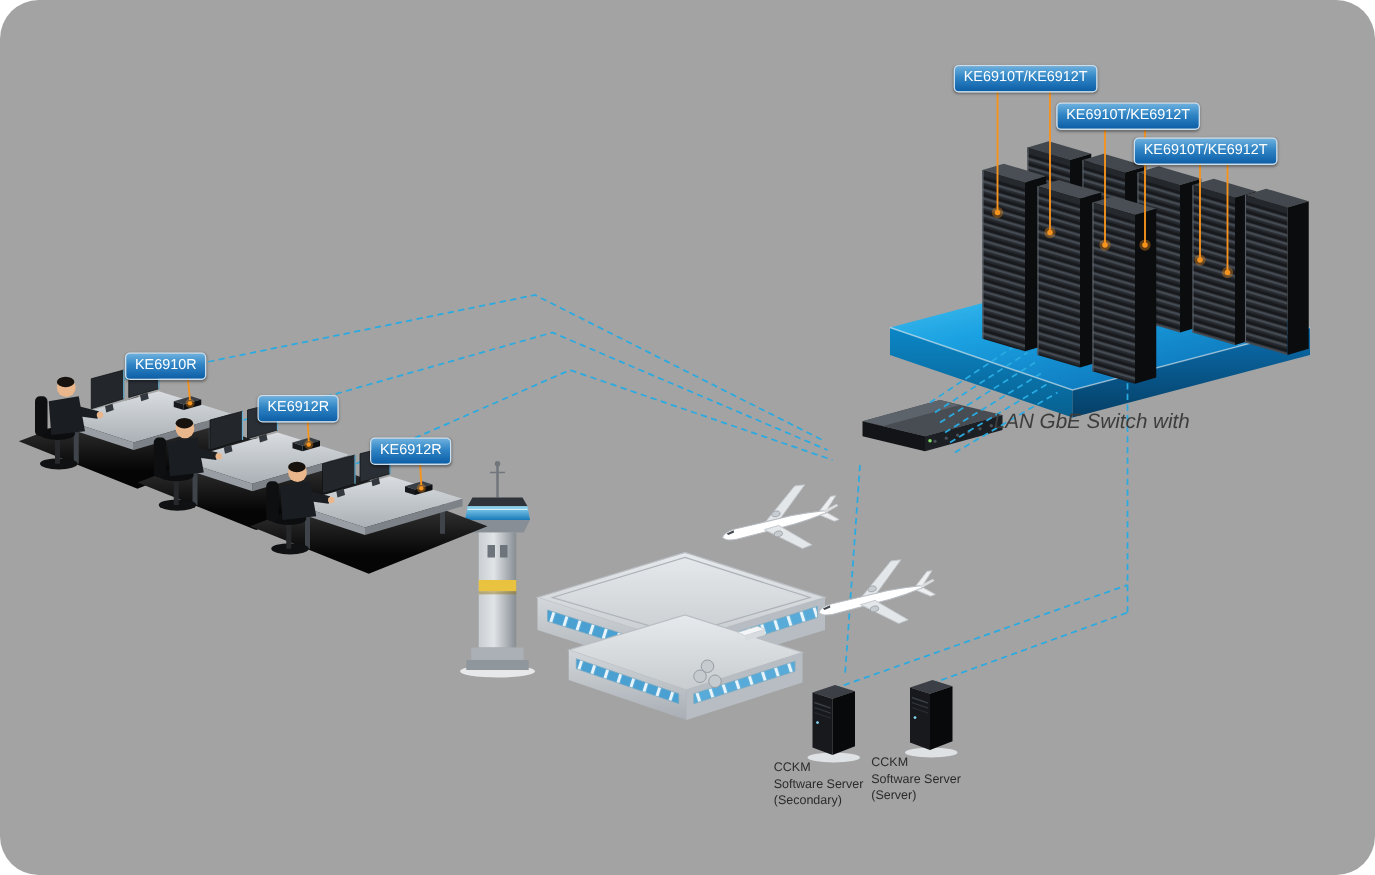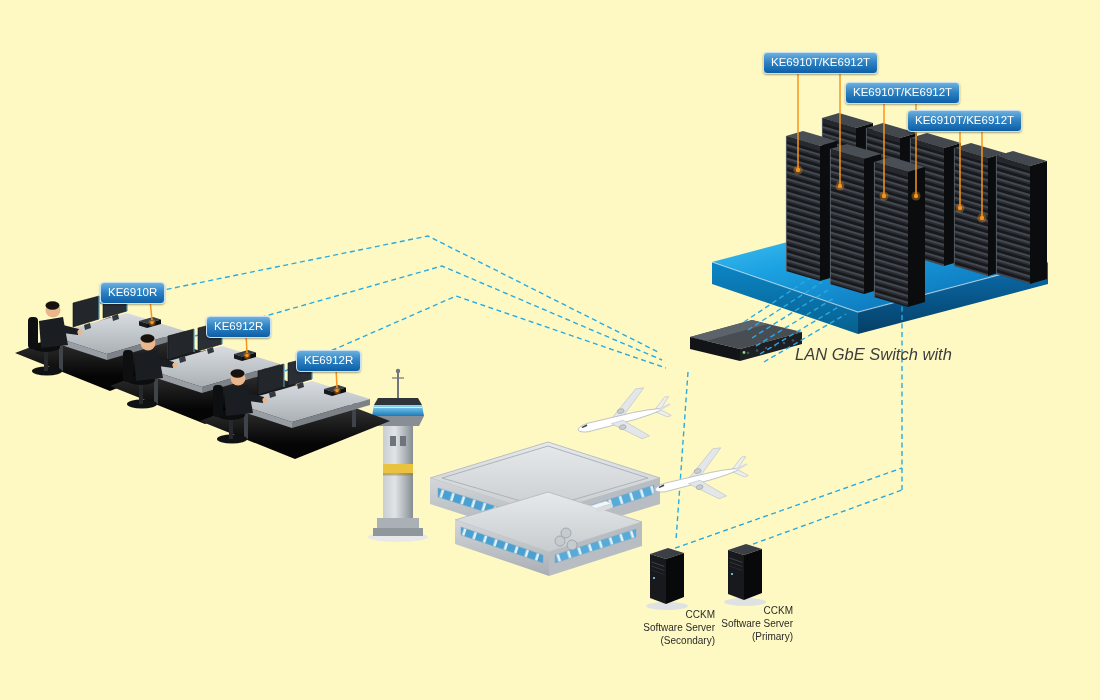--- a/index.html
+++ b/index.html
@@ -1,25 +1,25 @@
 <!DOCTYPE html>
 <html><head>
 <meta charset="utf-8">
 <style>
   html,body{margin:0;padding:0;background:#fff;}
-  .stage{position:relative;width:1100px;height:700px;background:#fef9c3;overflow:hidden;
-         font-family:"Liberation Sans",sans-serif;}
+  .stage{position:relative;width:1100px;height:700px;background:#a3a3a3;overflow:hidden;
+         font-family:"Liberation Sans",sans-serif;border-radius:31px;}
   svg.scene{position:absolute;left:0;top:0;}
   .badge{position:absolute;font:400 11.5px/1 "Liberation Sans",sans-serif;color:#fff;
          background:linear-gradient(180deg,#6cb0de 0%,#2f84c4 45%,#0c5ea6 100%);
          border:1px solid #c9e0f2;border-radius:4px;padding:4px 7px 4px;
          box-shadow:0 1px 2px rgba(0,0,0,.35);white-space:nowrap;z-index:5;}
-  .switch-label{position:absolute;left:795px;top:344px;z-index:4;
+  .switch-label{position:absolute;left:795px;top:327px;z-index:4;
          font:italic 400 16.5px/1.28 "Liberation Sans",sans-serif;color:#3d3d3d;}
-  .server-label{position:absolute;width:96px;text-align:right;z-index:4;
+  .server-label{position:absolute;width:96px;text-align:left;z-index:4;
          font:400 10px/1.3 "Liberation Sans",sans-serif;color:#2b2b2b;}
 </style>
 </head>
 <body>
 
 <div class="stage">
 
 <svg class="scene" width="1100" height="700" viewBox="0 0 1100 700">
   <defs>
     <linearGradient id="platTop" x1="0" y1="0" x2="0.75" y2="1">
@@ -291,16 +291,16 @@
 </div>
 
 <div class="server-label" style="left:619px;top:608px">
   <div>CCKM</div>
   <div>Software Server</div>
   <div>(Secondary)</div>
 </div>
 <div class="server-label" style="left:697px;top:604px">
   <div>CCKM</div>
   <div>Software Server</div>
-  <div>(Primary)</div>
+  <div>(Server)</div>
 </div>
 
 </div>
 
 </body></html>

